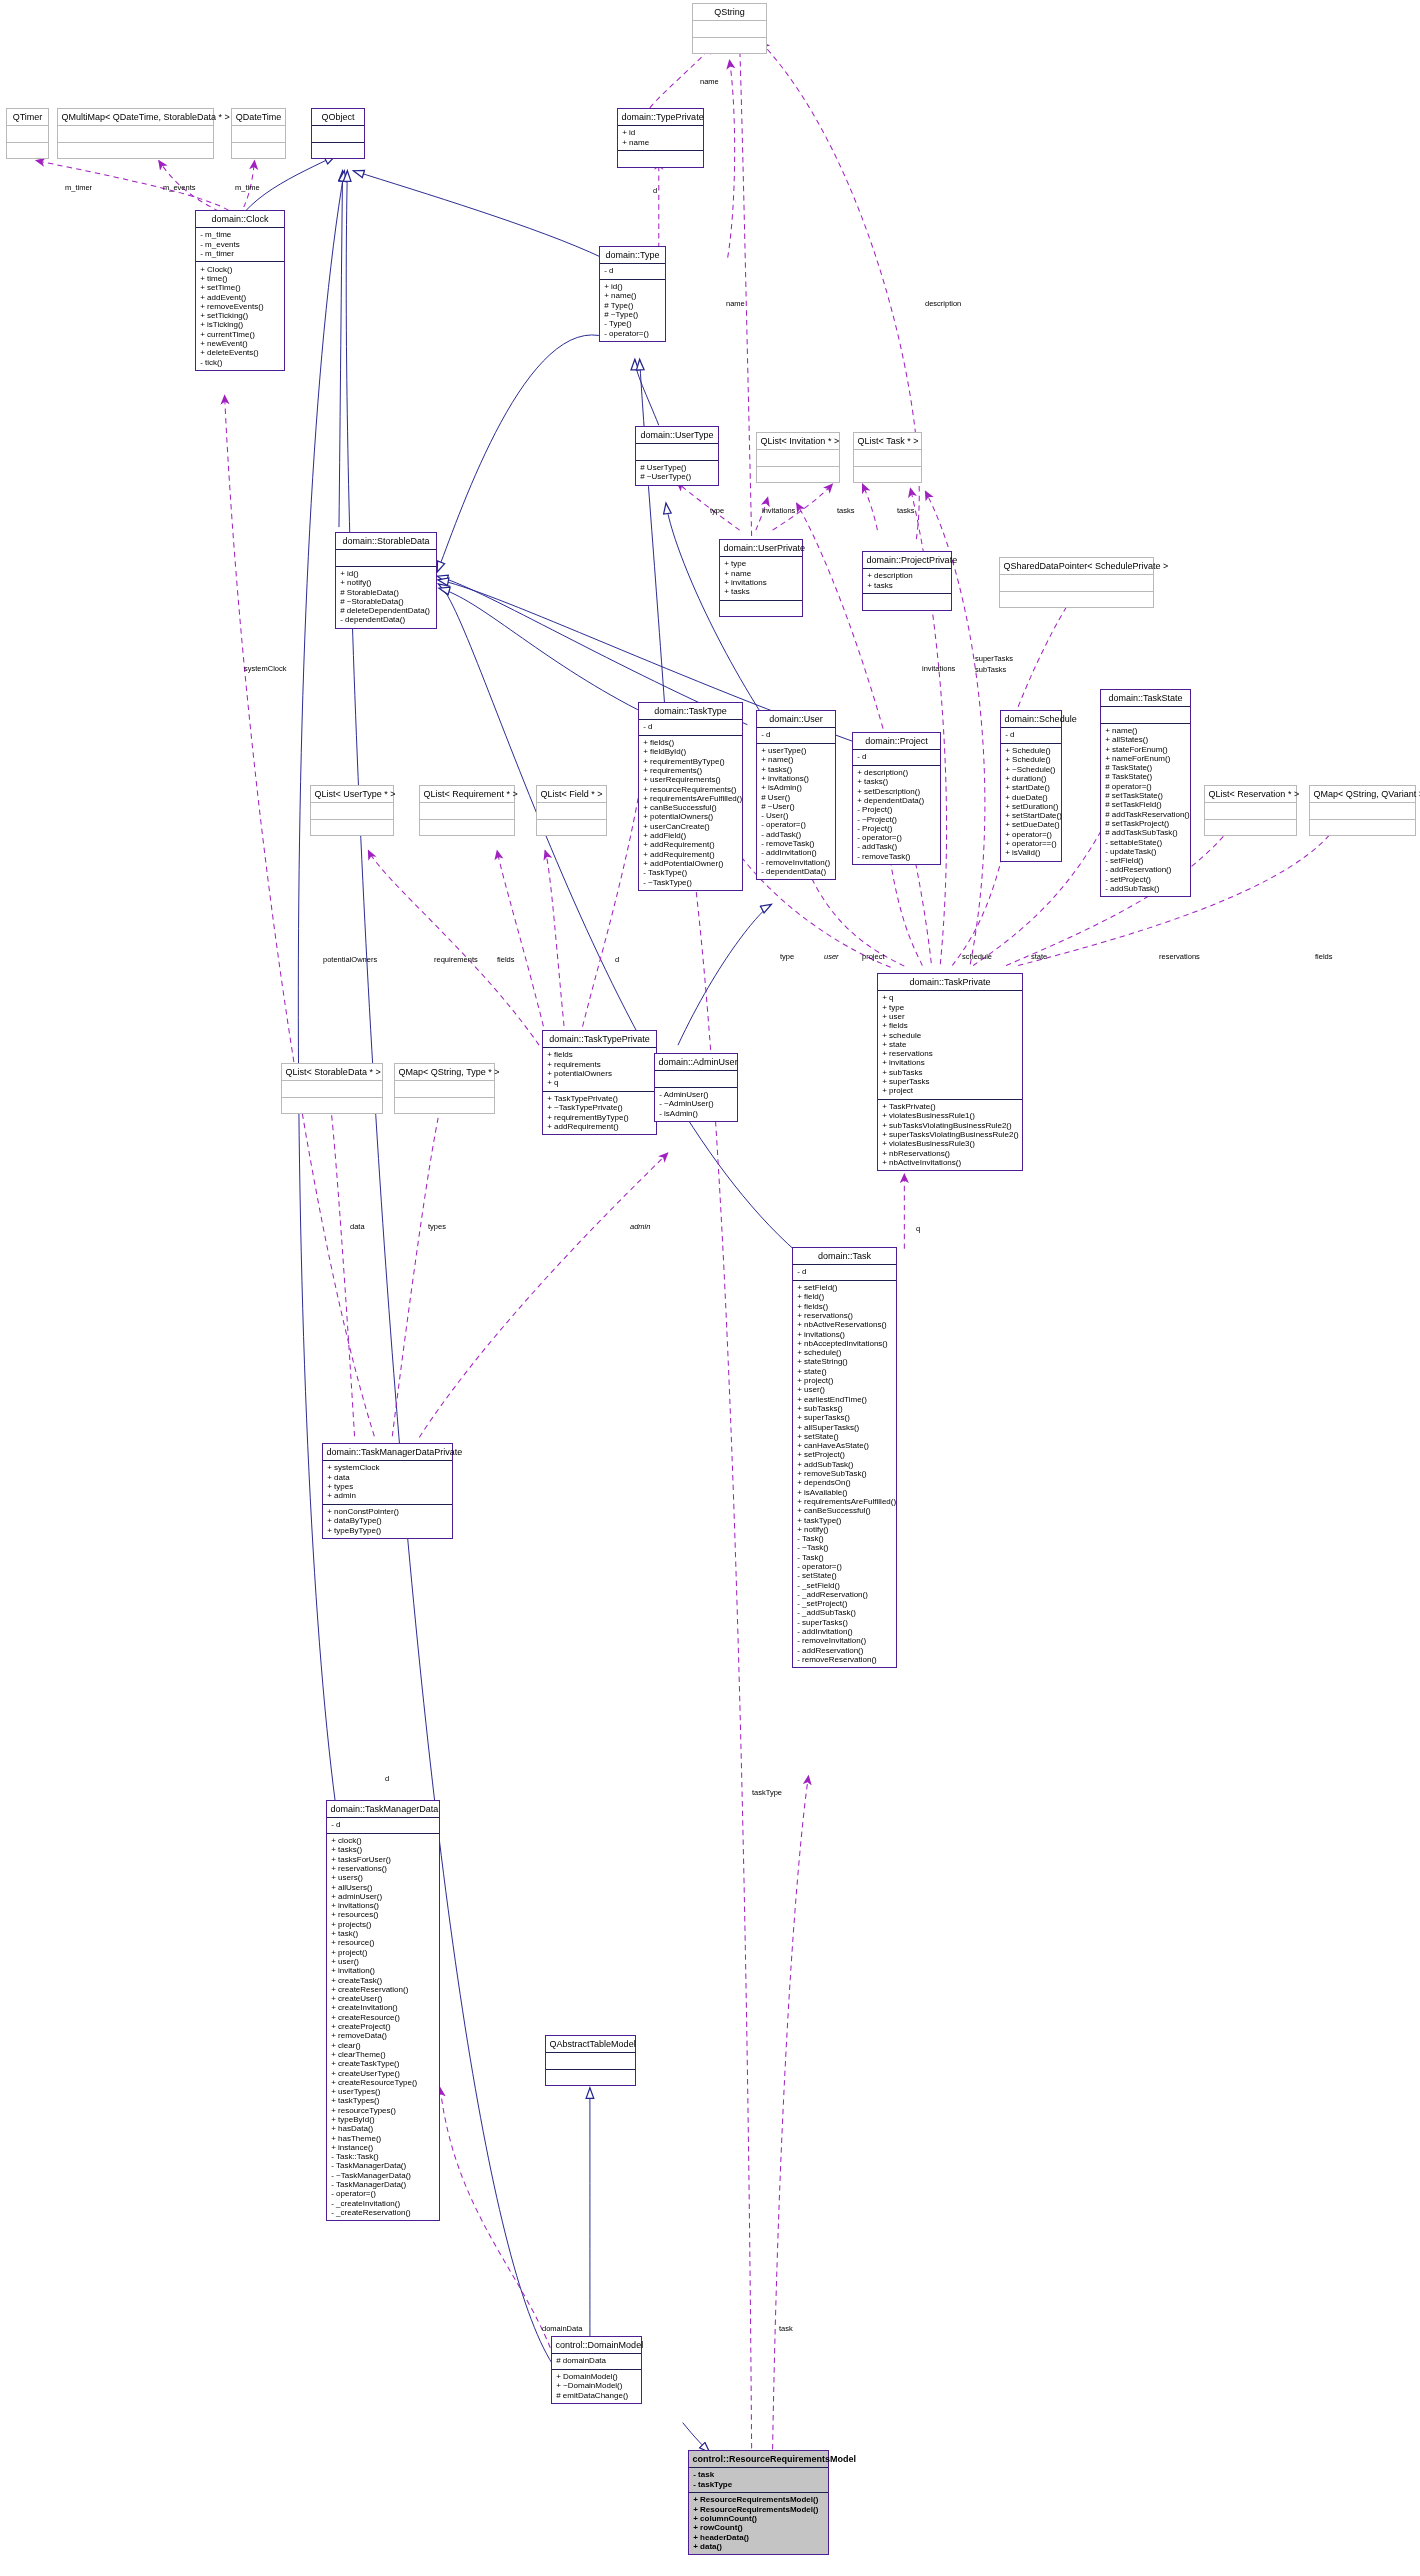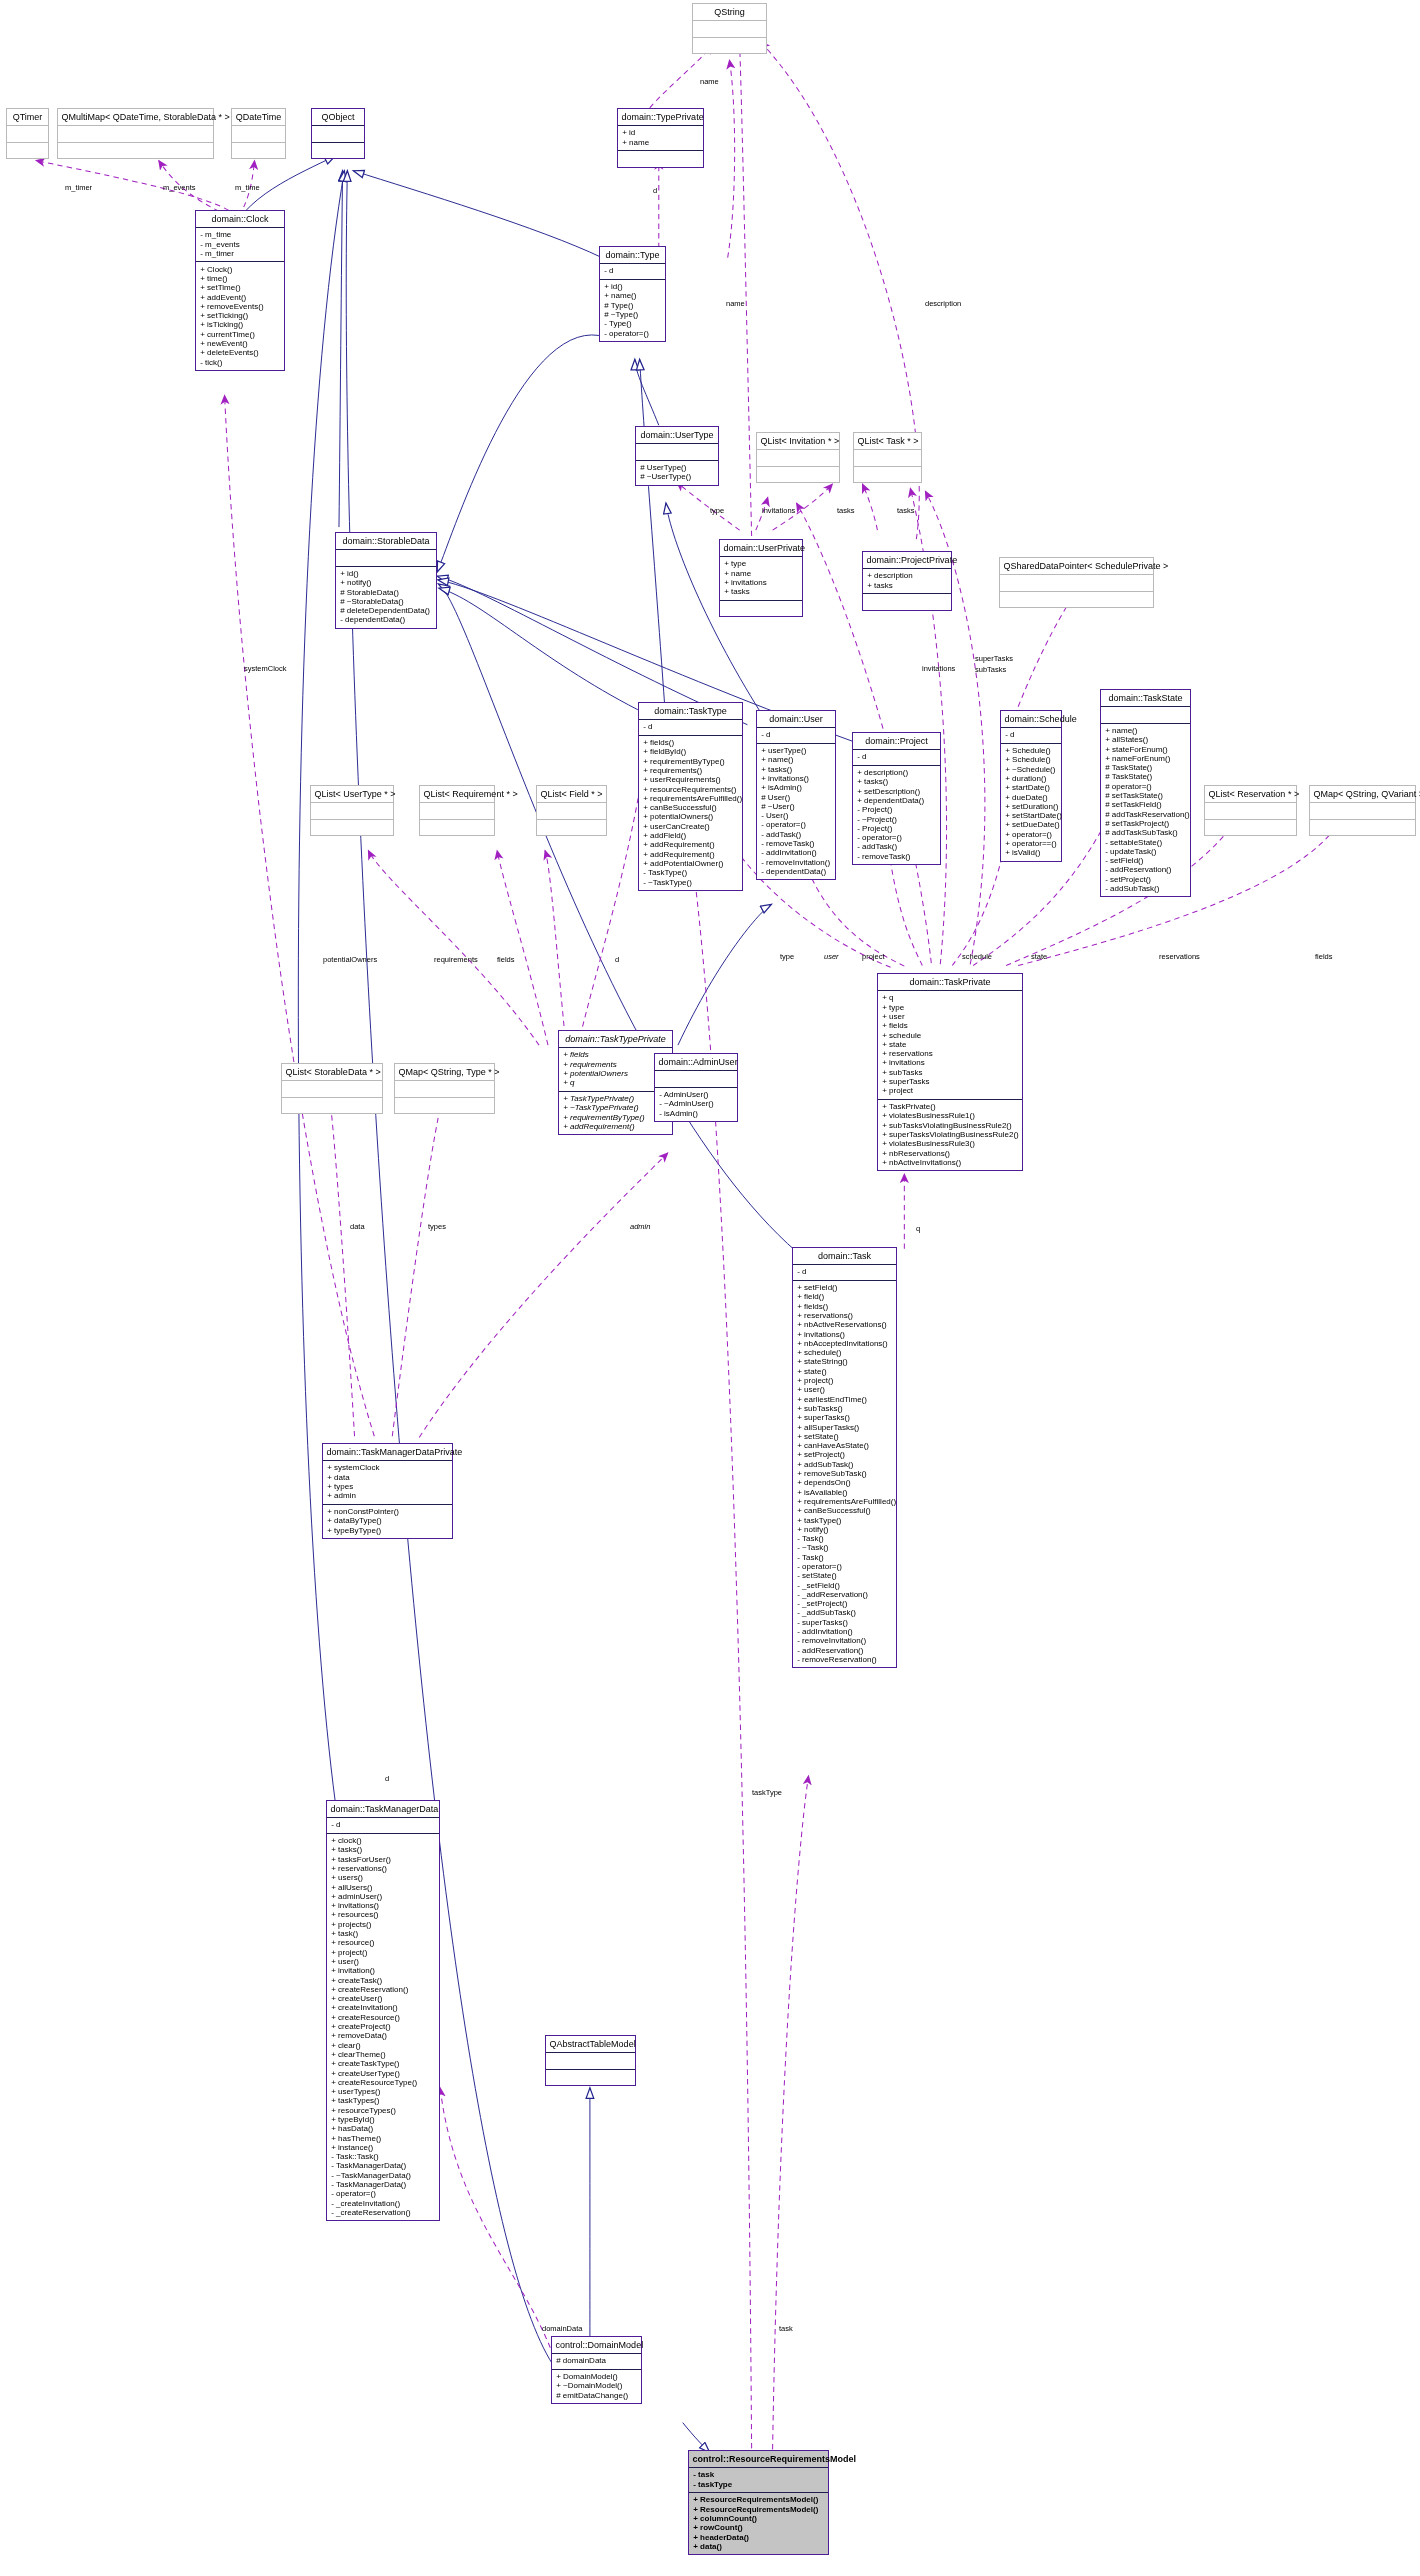--- a/index.html
+++ b/index.html
@@ -432,21 +432,21 @@
   </div>
 
   <div class="cls tmpl" style="left:310px;top:785px;width:84px;">
     <div class="name">QList&lt; UserType * &gt;</div>
     <div class="sep-thin"></div>
       <div class="sect blank"></div>
     <div class="sep-thin"></div>
       <div class="sect blank"></div>
   </div>
 
-  <div class="cls tmpl" style="left:419px;top:785px;width:76px;">
+  <div class="cls tmpl" style="left:419px;top:785px;width:96px;">
     <div class="name">QList&lt; Requirement * &gt;</div>
     <div class="sep-thin"></div>
       <div class="sect blank"></div>
     <div class="sep-thin"></div>
       <div class="sect blank"></div>
   </div>
 
   <div class="cls tmpl" style="left:536px;top:785px;width:71px;">
     <div class="name">QList&lt; Field * &gt;</div>
     <div class="sep-thin"></div>
@@ -492,21 +492,21 @@
       <div class="m">+ TaskPrivate()</div>
       <div class="m">+ violatesBusinessRule1()</div>
       <div class="m">+ subTasksViolatingBusinessRule2()</div>
       <div class="m">+ superTasksViolatingBusinessRule2()</div>
       <div class="m">+ violatesBusinessRule3()</div>
       <div class="m">+ nbReservations()</div>
       <div class="m">+ nbActiveInvitations()</div>
     </div>
   </div>
 
-  <div class="cls" style="left:558px;top:1030px;width:115px;font-style:italic;">
+  <div class="cls" style="left:542px;top:1030px;width:115px;">
     <div class="name">domain::TaskTypePrivate</div>
     <div class="sep"></div>
     <div class="sect">
       <div class="m">+ fields</div>
       <div class="m">+ requirements</div>
       <div class="m">+ potentialOwners</div>
       <div class="m">+ q</div>
     </div>
     <div class="sep"></div>
     <div class="sect">

